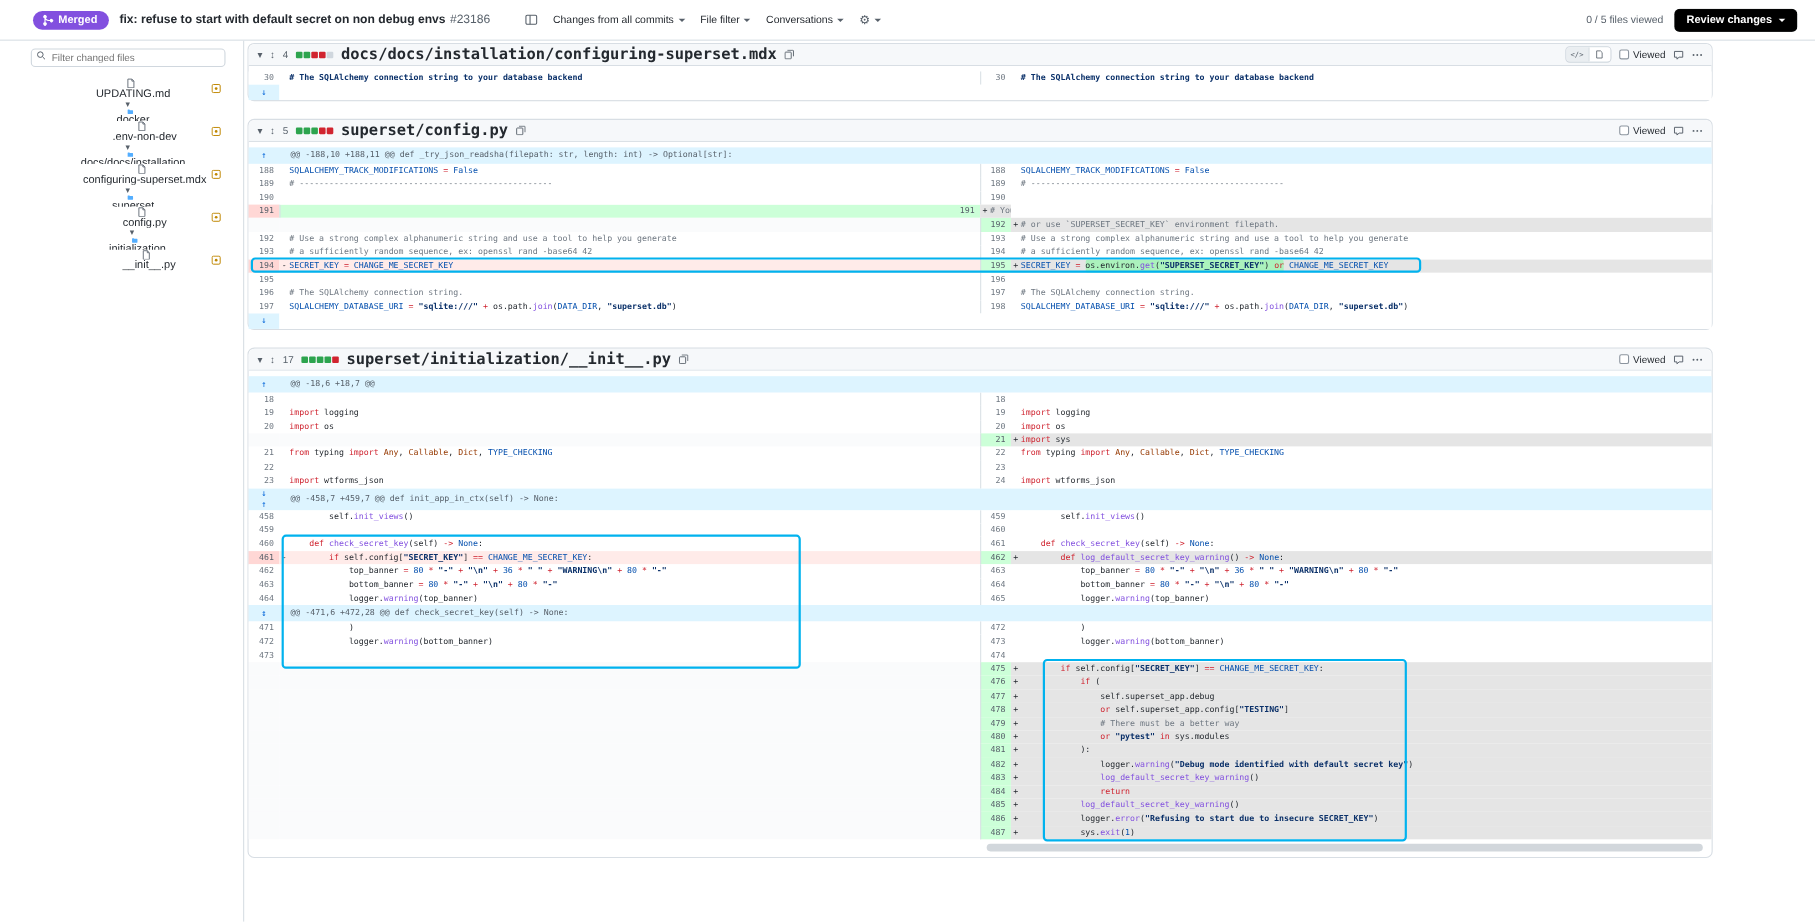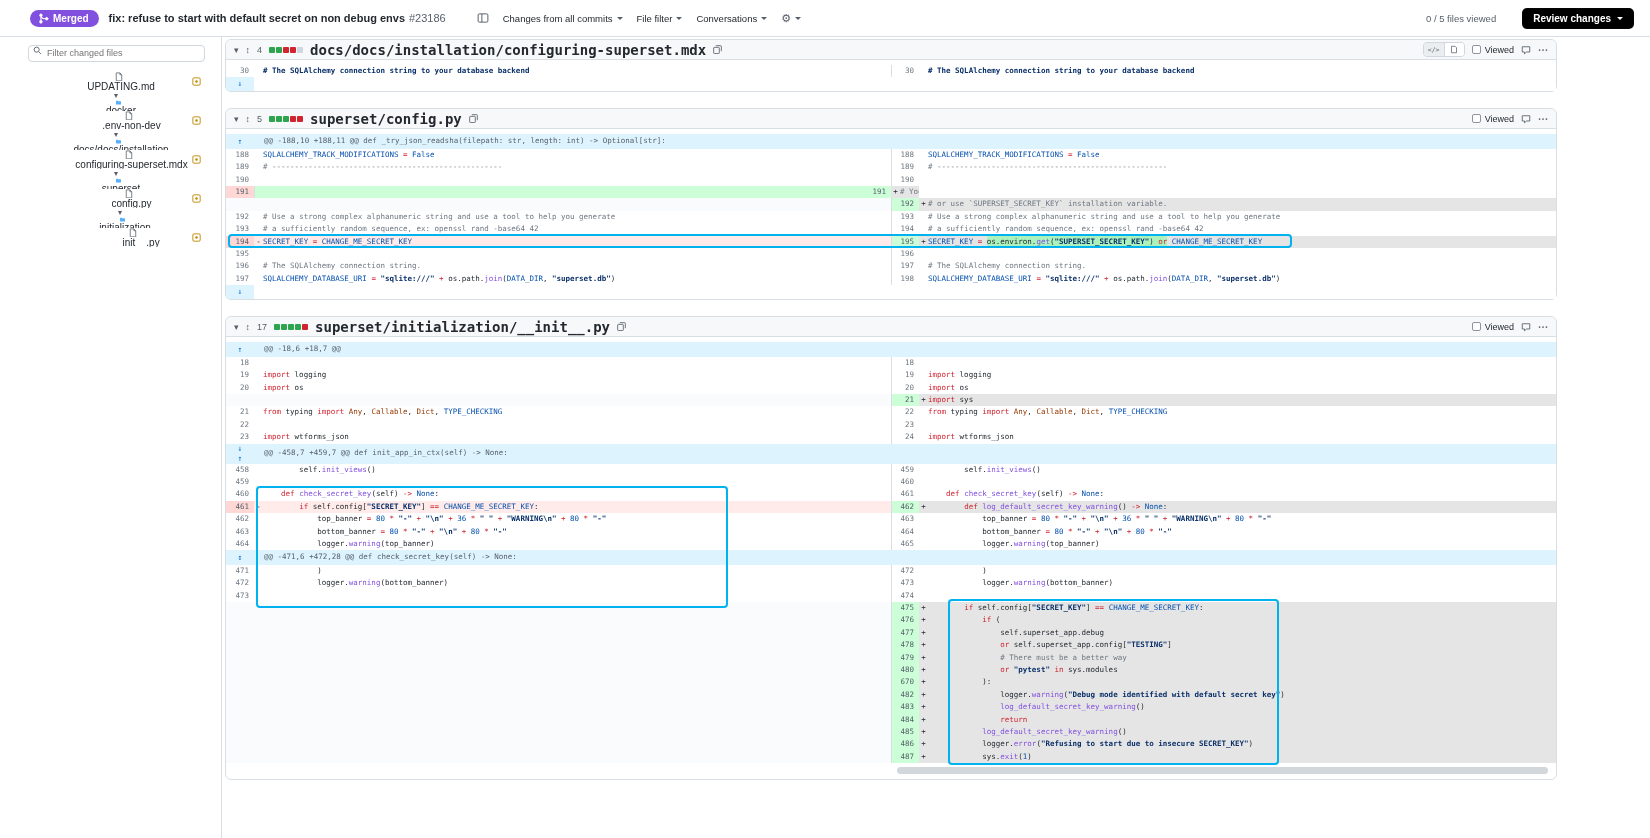--- a/index.html
+++ b/index.html
@@ -9,21 +9,21 @@
   
   .top-header { height: 37px; display: flex; align-items: center; padding: 0 16px 0 30px; border-bottom: 1px solid #d8dee4; gap: 10px; }
   .merged-badge { display: flex; align-items: center; gap: 4px; background: #8250df; color: #fff; border-radius: 999px; padding: 3px 10px 3px 8px; font-size: 10px; font-weight: 600; flex-shrink: 0; }
   .hdr-col { display: flex; flex-direction: row; gap: 3px; flex: 1; min-width: 0; }
   .hdr-title { font-size: 11px; font-weight: 700; white-space: nowrap; }
   .pr-num { color: #57606a; font-weight: 400; margin-left: 4px; }
   .hdr-controls { display: flex; align-items: center; gap: 14px; font-size: 9.5px; color: #24292f; padding-left: 28px; }
   .dropdown { display: flex; align-items: center; gap: 4px; cursor: pointer; }
   .caret { width: 0; height: 0; border: 3px solid transparent; border-top-color: #57606a; margin-top: 3px; }
   .gear { color: #57606a; font-size: 11px; }
-  .hdr-right { display: flex; align-items: center; gap: 26px; flex-shrink: 0; }
+  .hdr-right { display: flex; align-items: center; gap: 10px; flex-shrink: 0; }
   .files-viewed { font-size: 9.5px; color: #57606a; }
   .review-btn { background: #000000; color: #fff; font-size: 10px; font-weight: 600; padding: 4px 10px; border-radius: 5px; display: flex; gap: 6px; align-items: center; border: 1px solid rgba(27,31,36,0.15); cursor: pointer; }
   .review-btn .caret { border-top-color: #fff; }
 
   
   .layout { display: flex; height: 801px; }
   .sidebar { width: 222px; padding: 5px 16px 0 28px; border-right: 1px solid #d8dee4; flex-shrink: 0; }
   .filter-wrap { position: relative; }
   .filter-wrap svg { position: absolute; left: 5px; top: 4px; }
   .filter-input { width: 100%; height: 17px; border: 1px solid #d0d7de; border-radius: 4px; font-size: 9px; padding: 0 4px 0 18px; color: #24292f; outline: none; font-family: "Liberation Sans", sans-serif; }
@@ -353,21 +353,21 @@
           </div>
           <div class="diff-row">
             <span class="cell num rem">191</span>
             <span class="cell num add rs">191</span>
             <span class="cell code add"><span class="sign">+</span><span class="code-text"><span class="code-tokens"><span class="tk-c"># Your App secret key. Make sure you override it on superset_config.py</span></span></span></span>
           </div>
           <div class="diff-row">
             <span class="cell num empty"></span>
             <span class="cell code empty"></span>
             <span class="cell num add rs">192</span>
-            <span class="cell code add"><span class="sign">+</span><span class="code-text"><span class="code-tokens"><span class="tk-c"># or use `SUPERSET_SECRET_KEY` installation variable.</span></span></span></span>
+            <span class="cell code add"><span class="sign">+</span><span class="code-text"><span class="code-tokens"><span class="tk-c"># or use `SUPERSET_SECRET_KEY` environment filepath.</span></span></span></span>
           </div>
           <div class="diff-row">
             <span class="cell num ctx">192</span>
             <span class="cell code ctx"><span class="sign"> </span><span class="code-text"><span class="code-tokens"><span class="tk-c"># Use a strong complex alphanumeric string and use a tool to help you generate</span></span></span></span>
             <span class="cell num ctx rs">193</span>
             <span class="cell code ctx"><span class="sign"> </span><span class="code-text"><span class="code-tokens"><span class="tk-c"># Use a strong complex alphanumeric string and use a tool to help you generate</span></span></span></span>
           </div>
           <div class="diff-row">
             <span class="cell num ctx">193</span>
             <span class="cell code ctx"><span class="sign"> </span><span class="code-text"><span class="code-tokens"><span class="tk-c"># a sufficiently random sequence, ex: openssl rand -base64 42</span></span></span></span>
@@ -590,21 +590,21 @@
           </div>
           <div class="diff-row">
             <span class="cell num empty"></span>
             <span class="cell code empty"></span>
             <span class="cell num add rs">480</span>
             <span class="cell code add"><span class="sign">+</span><span class="code-text"><span class="code-tokens">                <span class="tk-k">or</span> <span class="tk-s">"pytest"</span> <span class="tk-k">in</span> sys.modules</span></span></span>
           </div>
           <div class="diff-row">
             <span class="cell num empty"></span>
             <span class="cell code empty"></span>
-            <span class="cell num add rs">670</span>
+            <span class="cell num add rs">481</span>
             <span class="cell code add"><span class="sign">+</span><span class="code-text"><span class="code-tokens">            ):</span></span></span>
           </div>
           <div class="diff-row">
             <span class="cell num empty"></span>
             <span class="cell code empty"></span>
             <span class="cell num add rs">482</span>
             <span class="cell code add"><span class="sign">+</span><span class="code-text"><span class="code-tokens">                logger.<span class="tk-f">warning</span>(<span class="tk-s">"Debug mode identified with default secret key"</span>)</span></span></span>
           </div>
           <div class="diff-row">
             <span class="cell num empty"></span>

